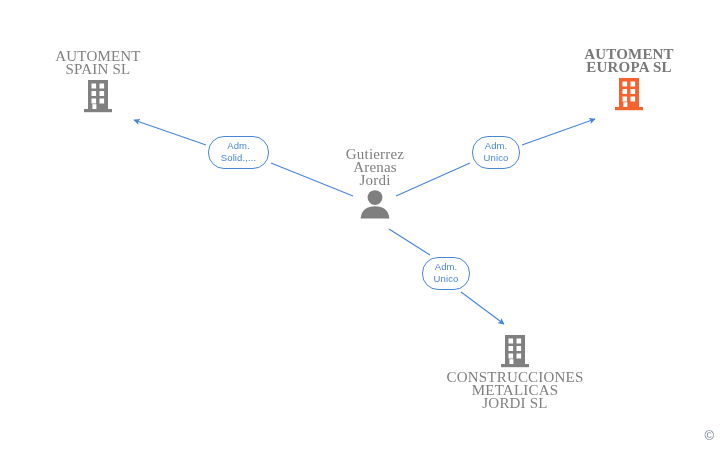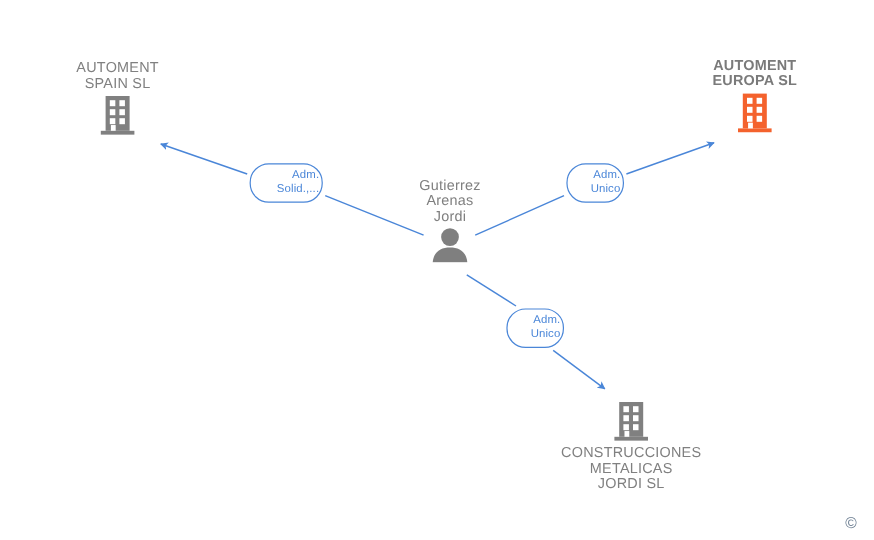--- a/index.html
+++ b/index.html
@@ -36,52 +36,53 @@
 
   
   .node {
     position: absolute;
     width: 170px;
     margin-left: -85px;
     text-align: center;
     line-height: 13px;
   }
   .node-label {
-    font-size: 12px;
+    font-size: 15px;
     color: #808080;
     letter-spacing: 0.2px;
     white-space: pre-line;
+    font-family: Liberation Serif, serif;
   }
   .node-label.bold {
     font-weight: bold;
     color: #7a7a7a;
   }
   .node-icon {
     display: block;
     margin: 2px auto 2px auto;
   }
 
   .node-company-spain   { left: 98px;  top: 50px; }
   .node-company-europa  { left: 629px; top: 48px; }
   .node-person          { left: 375px; top: 148px; }
-  .node-company-constr  { left: 526px; top: 331px; }
+  .node-company-constr  { left: 515px; top: 331px; }
 
   .node-person .node-label { color: #7f7f7f; }
 
   
   .edge-label {
     position: absolute;
     box-sizing: border-box;
     border: 1px solid #4a86d8;
     border-radius: 16px;
     background: #ffffff;
     color: #4a86d8;
     font-size: 9.5px;
     line-height: 12px;
-    text-align: right;
+    text-align: center;
     padding: 3px 2px 2px 2px;
     white-space: pre-line;
     letter-spacing: 0.1px;
   }
   .edge-label-solid  { left: 208px; top: 136px; width: 61px; height: 33px; }
   .edge-label-unico1 { left: 472px; top: 136px; width: 48px; height: 33px; }
   .edge-label-unico2 { left: 422px; top: 257px; width: 48px; height: 33px; }
 
   
   #watermark {

